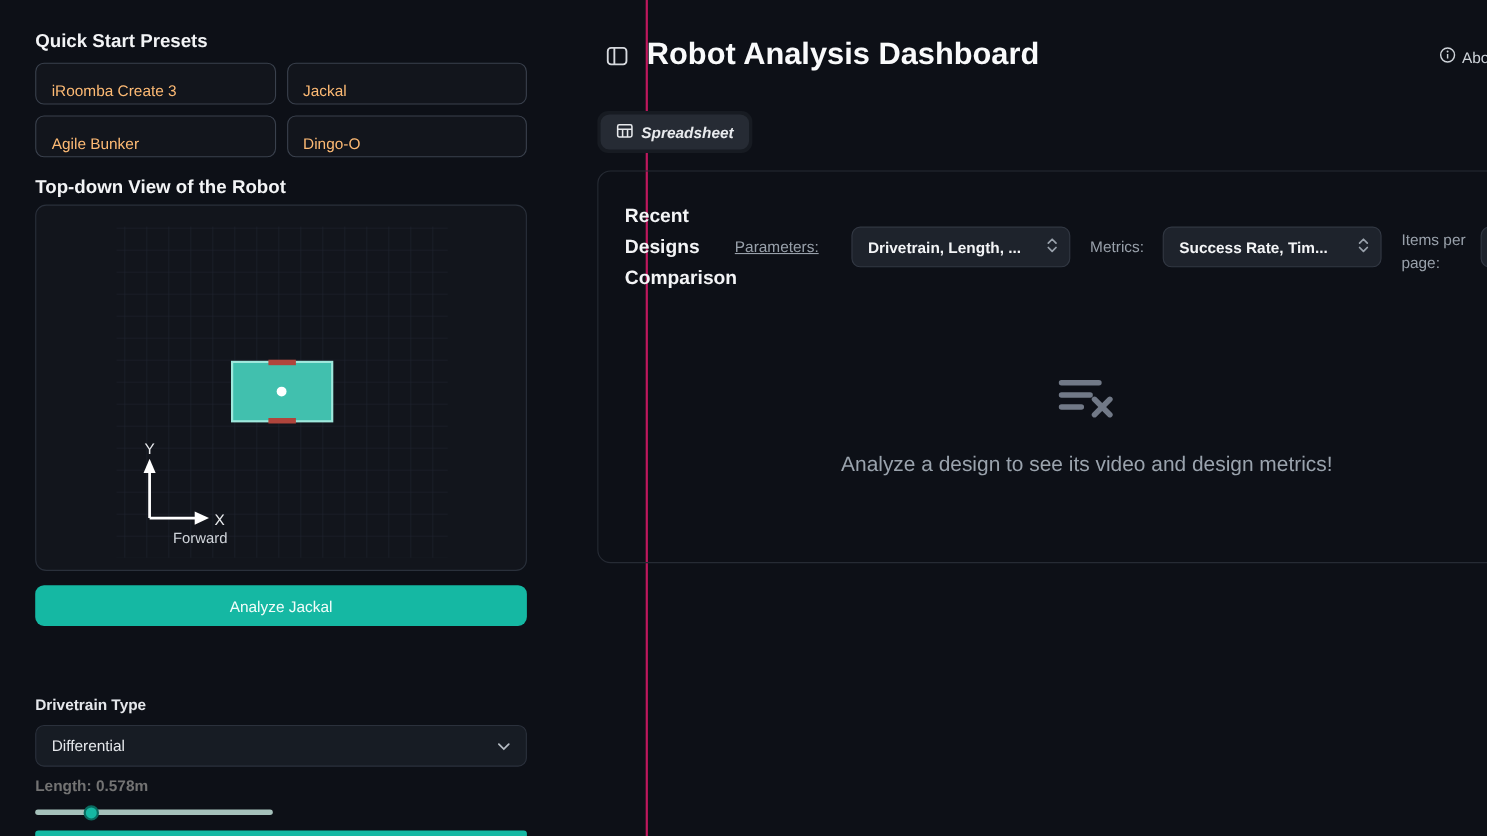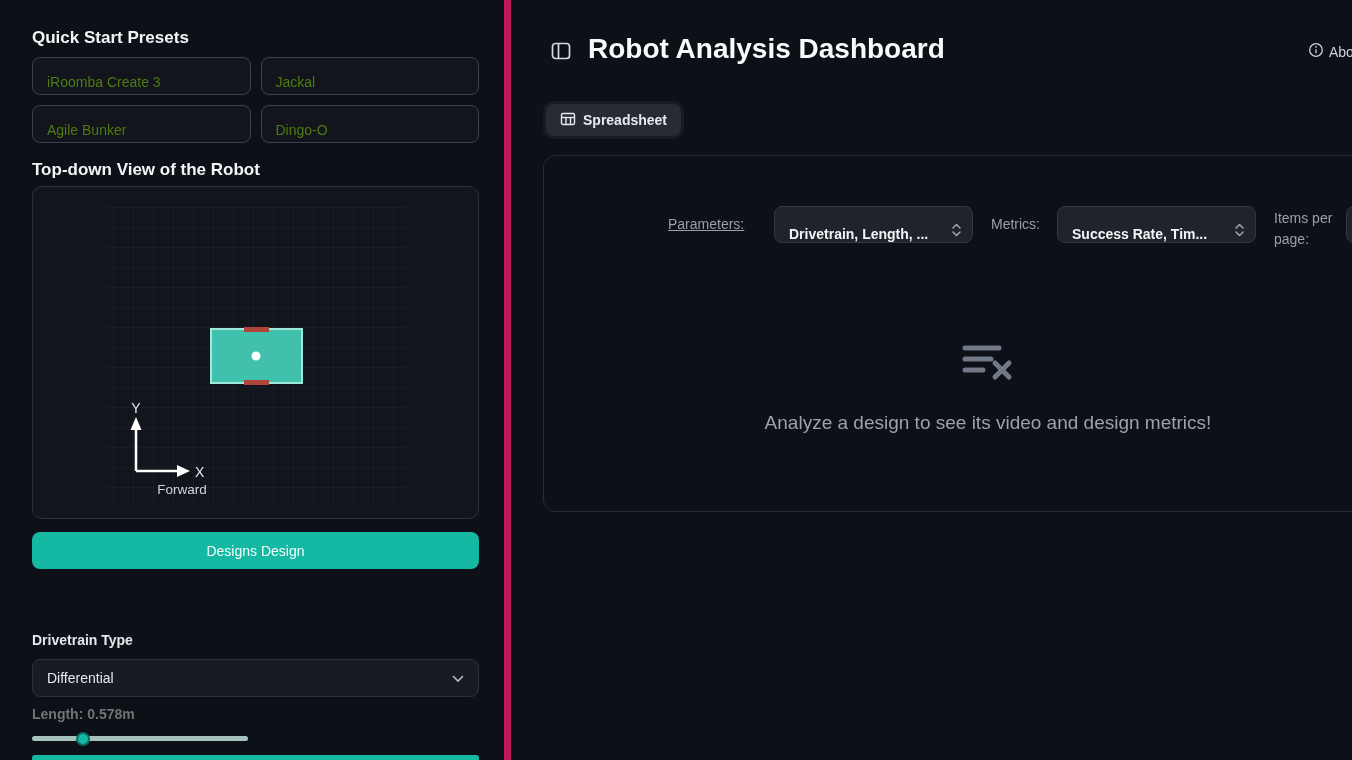--- a/index.html
+++ b/index.html
@@ -7,32 +7,32 @@
   body {
     background:#0d1017;
     font-family:"Liberation Sans","DejaVu Sans",sans-serif;
     color:#e5e7eb;
     position:relative;
   }
   #app { position:absolute; inset:0; }
 
   
   .sidebar {
-    position:absolute; left:0; top:0; width:511px; height:760px;
-    border-right:7px solid #be185d; background:#0d1017;
+    position:absolute; left:0; top:0; width:589px; height:760px;
+    border-right:2px solid #be185d; background:#0d1017;
   }
   .sidebar h2 { position:absolute; left:32px; font-size:17px; font-weight:700; color:#f3f4f6; }
   .presets-title { top:28px; }
   .preset-grid {
     position:absolute; left:32px; top:57px; width:447px;
     display:grid; grid-template-columns:1fr 1fr; column-gap:10px; row-gap:10px;
   }
   .preset-btn {
     height:38px; background:#12151c; border:1px solid #3a414d; border-radius:8px;
-    color:#4d7c0f; font-size:14px; text-align:left; padding:16px 14px; cursor:pointer;
+    color:#fdba74; font-size:14px; text-align:left; padding:16px 14px; cursor:pointer;
     font-family:inherit;
   }
   .topdown-title { top:160px; }
   .canvas {
     position:absolute; left:32px; top:186px; width:447px; height:333px;
     background:#12151c; border:1px solid #2a303b; border-radius:10px; overflow:hidden;
   }
   .canvas svg { display:block; }
   .analyze-btn {
     position:absolute; left:32px; top:532px; width:447px; height:37px;
@@ -81,39 +81,40 @@
   .tabs {
     position:absolute; left:32px; top:101px; height:38px;
     display:inline-flex; align-items:stretch; gap:4px; padding:3px;
     background:#171b22; border-radius:10px;
   }
   .tab {
     display:flex; align-items:center; gap:7px; padding:0 14px;
     border-radius:8px; font-size:14px; font-weight:600; color:#8b95a1;
     background:transparent; border:none; cursor:pointer; white-space:nowrap;
     font-family:inherit;
+    font-style:italic;
   }
   .tab.active { background:#262b34; color:#e8eaed; }
 
   .panel {
     position:absolute; left:32px; top:155px; width:860px; height:357px;
     border:1px solid #262b34; border-radius:12px;
   }
   .panel-title {
     position:absolute; left:24px; top:26px; width:122px;
     font-size:17.5px; font-weight:700; line-height:28px; color:#f3f4f6;
   }
   .ctl-label { position:absolute; font-size:14px; color:#98a0aa; }
   .lbl-params { left:124px; top:60px;text-decoration:underline; }
   .lbl-metrics { left:447px; top:60px; }
   .lbl-items { left:730px; top:52px; width:64px; line-height:21px; }
   .panel-select {
     position:absolute; top:50px; height:37px; width:199px;
     background:#1e232c; border:1px solid #323843; border-radius:8px;
-    display:flex; align-items:flex-end; justify-content:space-between;
+    display:flex; align-items:center; justify-content:space-between;
     padding:0 10px 0 14px; font-size:14px; font-weight:600; color:#f3f4f6; cursor:pointer;
     white-space:nowrap; overflow:hidden;
   }
   .sel-params { left:230px; }
   .sel-metrics { left:513px; }
   .sel-items { left:802px; width:150px; }
   .empty-icon { position:absolute; left:418px; top:187px; }
   .empty-msg {
     position:absolute; left:14px; top:256px; width:860px; text-align:center;
     font-size:19px; color:#9aa3ad;
@@ -151,21 +152,21 @@
         <line x1="103" y1="284" x2="103" y2="241" stroke="#ffffff" stroke-width="2.5"></line>
         <polygon points="103,230 97.5,243 108.5,243" fill="#ffffff"></polygon>
         <line x1="103" y1="284" x2="145" y2="284" stroke="#ffffff" stroke-width="2.5"></line>
         <polygon points="157,284 144,278 144,290" fill="#ffffff"></polygon>
         <text x="103" y="226" text-anchor="middle" fill="#e8eaed" font-size="14">Y</text>
         <text x="162" y="290" fill="#e8eaed" font-size="14">X</text>
         <text x="149" y="307" text-anchor="middle" fill="#d1d5db" font-size="13.5">Forward</text>
       </svg>
     </div>
 
-    <button class="analyze-btn">Designs Design</button>
+    <button class="analyze-btn">Analyze Jackal</button>
 
 
     <div class="type-label">Drivetrain Type</div>
 
     <div class="side-select">
       <span>Differential</span>
       <span>
         <svg width="12" height="8" viewBox="0 0 12 8" fill="none" stroke="#b6bcc4" stroke-width="1.6" stroke-linecap="round">
             <polyline points="1.5,1.5 6,6 10.5,1.5"></polyline>
           </svg>
@@ -214,20 +215,21 @@
             <line x1="1.5" y1="6.5" x2="14.5" y2="6.5"></line>
             <line x1="6" y1="6.5" x2="6" y2="13.5"></line>
             <line x1="10.5" y1="6.5" x2="10.5" y2="13.5"></line>
           </svg>
         </span>
         <span>Spreadsheet</span>
       </button>
     </div>
 
     <section class="panel">
+      <h3 class="panel-title">Recent Designs Comparison</h3>
 
       <div class="ctl-label lbl-params">Parameters:</div>
       <div class="panel-select sel-params">
         <span>Drivetrain, Length, ...</span>
         <span>
           <svg width="11" height="18" viewBox="0 0 11 18" fill="none" stroke="#99a1ab" stroke-width="1.6" stroke-linecap="round" stroke-linejoin="round">
             <polyline points="2,7 5.5,3.5 9,7"></polyline>
             <polyline points="2,11 5.5,14.5 9,11"></polyline>
           </svg>
         </span>

